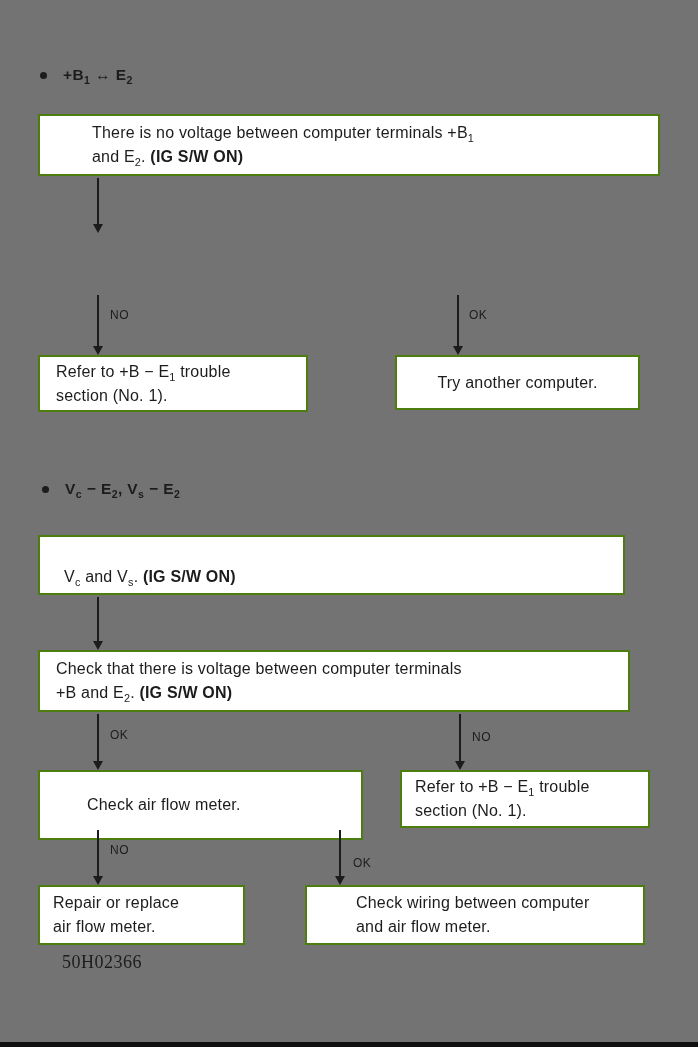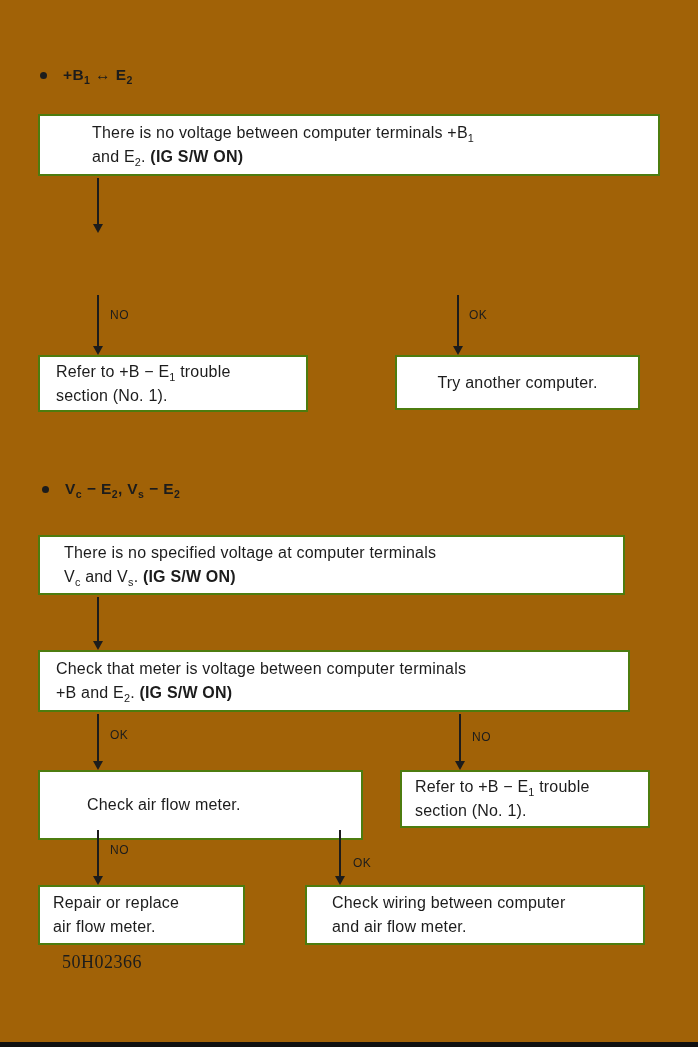--- a/index.html
+++ b/index.html
@@ -1,20 +1,20 @@
 <!DOCTYPE html>
 <html><head>
 <meta charset="utf-8">
 <style>
   html, body { margin: 0; padding: 0; background: #e8e8e8; }
   .canvas {
     position: relative;
     width: 698px;
     height: 1047px;
-    background: #a16207;
+    background: #737373;
     font-family: "Liberation Sans", sans-serif;
     color: #1c1c1c;
     overflow: hidden;
   }
   .flow-box {
     position: absolute;
     box-sizing: border-box;
     border: 2px solid #4d7c0f;
     background: #ffffff;
     display: flex;
@@ -115,29 +115,29 @@
   <div class="flow-box" style="left:395px; top:355px; width:245px; height:55px; justify-content:center;">
     <div class="box-text"><span>Try another computer.</span></div>
   </div>
 
   <div class="section-title" style="left:42px; top:480px;">
     <span class="bullet"></span>
     <span class="title-text"><span>V</span><sub>c</sub><span> − E</span><sub>2</sub><span>, V</span><sub>s</sub><span> − E</span><sub>2</sub></span>
   </div>
 
   <div class="flow-box" style="left:38px; top:535px; width:587px; height:60px;">
-    <div class="box-text" style="padding-left:24px;"><span>There is no specified voltage at computer terminals</span><br><span>V</span><sub>c</sub><span> and V</span><sub>s</sub><span>. </span><span class="b">(IG S/W ON)</span></div>
+    <div class="box-text" style="padding-left:24px;"><br><span>V</span><sub>c</sub><span> and V</span><sub>s</sub><span>. </span><span class="b">(IG S/W ON)</span></div>
   </div>
 
   <div class="connector" style="left:97px; top:597px; height:44px;">
     <div class="arrow-head"></div>
   </div>
 
   <div class="flow-box" style="left:38px; top:650px; width:592px; height:62px;">
-    <div class="box-text" style="padding-left:16px;"><span>Check that meter is voltage between computer terminals</span><br><span>+B and E</span><sub>2</sub><span>. </span><span class="b">(IG S/W ON)</span></div>
+    <div class="box-text" style="padding-left:16px;"><span>Check that there is voltage between computer terminals</span><br><span>+B and E</span><sub>2</sub><span>. </span><span class="b">(IG S/W ON)</span></div>
   </div>
 
   <div class="connector" style="left:97px; top:714px; height:47px;">
     <div class="arrow-head"></div>
   </div>
   <div class="branch-label" style="left:110px; top:728px;">OK</div>
 
   <div class="connector" style="left:459px; top:714px; height:47px;">
     <div class="arrow-head"></div>
   </div>
@@ -159,19 +159,19 @@
   <div class="connector" style="left:339px; top:830px; height:46px;">
     <div class="arrow-head"></div>
   </div>
   <div class="branch-label" style="left:353px; top:856px;">OK</div>
 
   <div class="flow-box" style="left:38px; top:885px; width:207px; height:60px;">
     <div class="box-text" style="padding-left:13px;"><span>Repair or replace</span><br><span>air flow meter.</span></div>
   </div>
 
   <div class="flow-box" style="left:305px; top:885px; width:340px; height:60px;">
-    <div class="box-text" style="padding-left:25px;"><span>Check wiring between computer</span><br><span>and air flow meter.</span></div>
+    <div class="box-text" style="padding-left:49px;"><span>Check wiring between computer</span><br><span>and air flow meter.</span></div>
   </div>
 
   <div class="doc-code" style="left:46px; top:952px;margin-left:16px;">50H02366</div>
 
   <div class="bottom-bar"></div>
 </div>
 
 </body></html>

